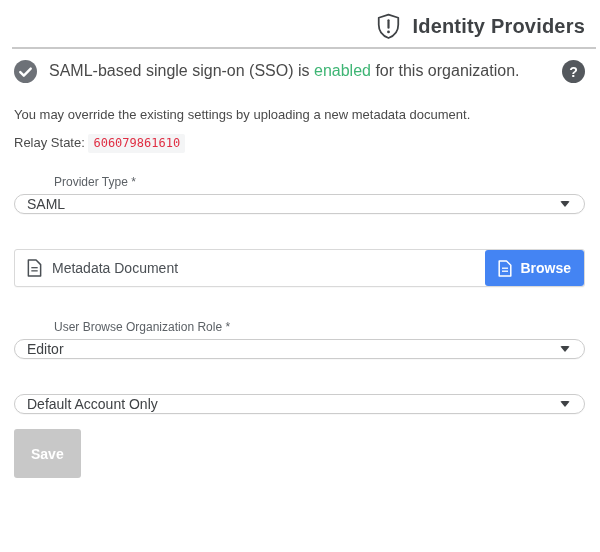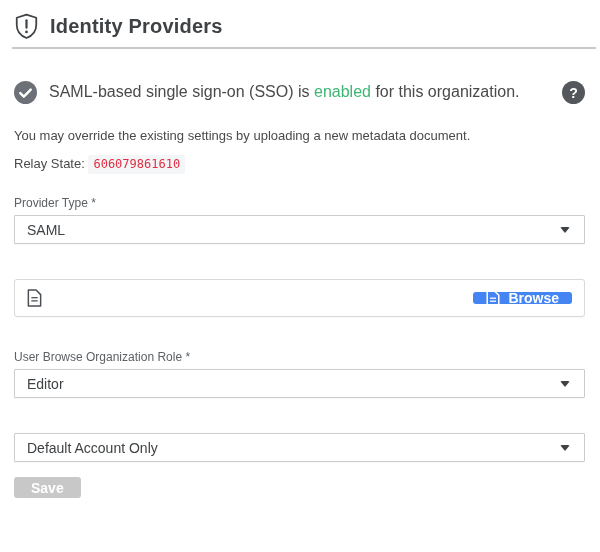--- a/index.html
+++ b/index.html
@@ -7,56 +7,58 @@
   body {
     width: 600px; height: 552px;
     background: #ffffff;
     font-family: "Liberation Sans", sans-serif;
     color: #4a4f54;
     overflow: hidden;
   }
   .page-header {
     display: flex; align-items: center; gap: 11px;
     padding: 13px 15px 7px 14px;
+    justify-content: flex-end;
   }
   .page-title {
     font-size: 20px; font-weight: 600; color: #3f4245; margin: 0;
     letter-spacing: 0.2px;
   }
   .header-divider { height: 2px; background: #c9c9c9; margin: 0 4px 0 12px; }
   .content { padding: 0 15px 0 14px; }
   .status-row {
     display: flex; align-items: center; gap: 12px;
-    margin-top: 32px;
+    margin-top: 11px;
     font-size: 16px; color: #4a4a4a;
   }
   .status-text { flex: 1; line-height: 1.3; }
   .status-enabled { color: #3eb574; font-weight: 400; }
   .desc { font-size: 13px; color: #4a4a4a; margin-top: 24px; }
   .relay-row { font-size: 13px; color: #4a4a4a; margin-top: 13px; }
   .relay-code {
     font-family: "DejaVu Sans Mono", monospace;
     font-size: 12px;
     color: #e02f44;
     background: #f4f5f6;
     padding: 2px 5px 3px;
     border-radius: 2px;
   }
   .field-label {
     display: block;
     font-size: 12px; color: #5c6166;
     margin-bottom: 5px;
+    margin-left: 40px;
   }
   .field-provider { margin-top: 25px; }
   .field-role { margin-top: 33px; }
   .field-accounts { margin-top: 35px; }
   .select-box {
-    height: 29px;
+    height: 20px;
     border: 1px solid #cccccc;
-    border-radius: 1px;
+    border-radius: 15px;
     background: #ffffff;
     display: flex; align-items: center; justify-content: space-between;
     padding: 0 14px 0 12px;
     font-size: 14px; color: #3f4245;
     cursor: pointer;
     box-shadow: 0 1px 1px rgba(0,0,0,0.03);
   }
   .caret-down {
     width: 0; height: 0;
     border-left: 5px solid transparent;
@@ -74,35 +76,35 @@
     box-shadow: 0 1px 1px rgba(0,0,0,0.03);
   }
   .file-input {
     flex: 1;
     display: flex; align-items: center; gap: 10px;
     padding: 0 12px;
     font-size: 14px; color: #4a4f54;
     cursor: pointer;
   }
   .browse-btn {
-    margin: 12px; padding: 0 13px;
+    margin: 0; padding: 0 13px;
     display: flex; align-items: center; justify-content: center; gap: 8px;
     background: #4484f3;
     color: #ffffff;
     font-family: "Liberation Sans", sans-serif;
     font-size: 14px; font-weight: 700;
     border: none; border-radius: 3px;
     cursor: pointer;
     min-width: 76px;
   }
   .save-btn {
     margin-top: 15px;
     margin-left: 0;
     padding: 0 17px;
-    height: 21px;
+    height: 49px;
     background: #c8c8c8;
     color: #ffffff;
     font-family: "Liberation Sans", sans-serif;
     font-size: 14px; font-weight: 700;
     border: none; border-radius: 3px;
     cursor: default;
   }
   .icon { display: inline-flex; flex: none; }
 </style>
 </head>
@@ -154,20 +156,21 @@
 
   <div class="file-row">
     <div class="file-input">
       <span class="icon">
         <svg width="15" height="18" viewBox="0 0 14 17">
           <path d="M1.2 1 h7.3 l4.3 4.3 v10.7 h-11.6 Z" fill="none" stroke="#4a4f54" stroke-width="1.4" stroke-linejoin="round"></path>
           <line x1="4" y1="8.2" x2="10" y2="8.2" stroke="#4a4f54" stroke-width="1.2"></line>
           <line x1="4" y1="11.2" x2="10" y2="11.2" stroke="#4a4f54" stroke-width="1.2"></line>
         </svg>
       </span>
+      <span>Metadata Document</span>
     </div>
     <button class="browse-btn">
       <span class="icon">
         <svg width="14" height="17" viewBox="0 0 14 17">
           <path d="M1.2 1 h7.3 l4.3 4.3 v10.7 h-11.6 Z" fill="none" stroke="#ffffff" stroke-width="1.5" stroke-linejoin="round"></path>
           <line x1="4" y1="8.2" x2="10" y2="8.2" stroke="#ffffff" stroke-width="1.3"></line>
           <line x1="4" y1="11.2" x2="10" y2="11.2" stroke="#ffffff" stroke-width="1.3"></line>
         </svg>
       </span>
       <span>Browse</span>

